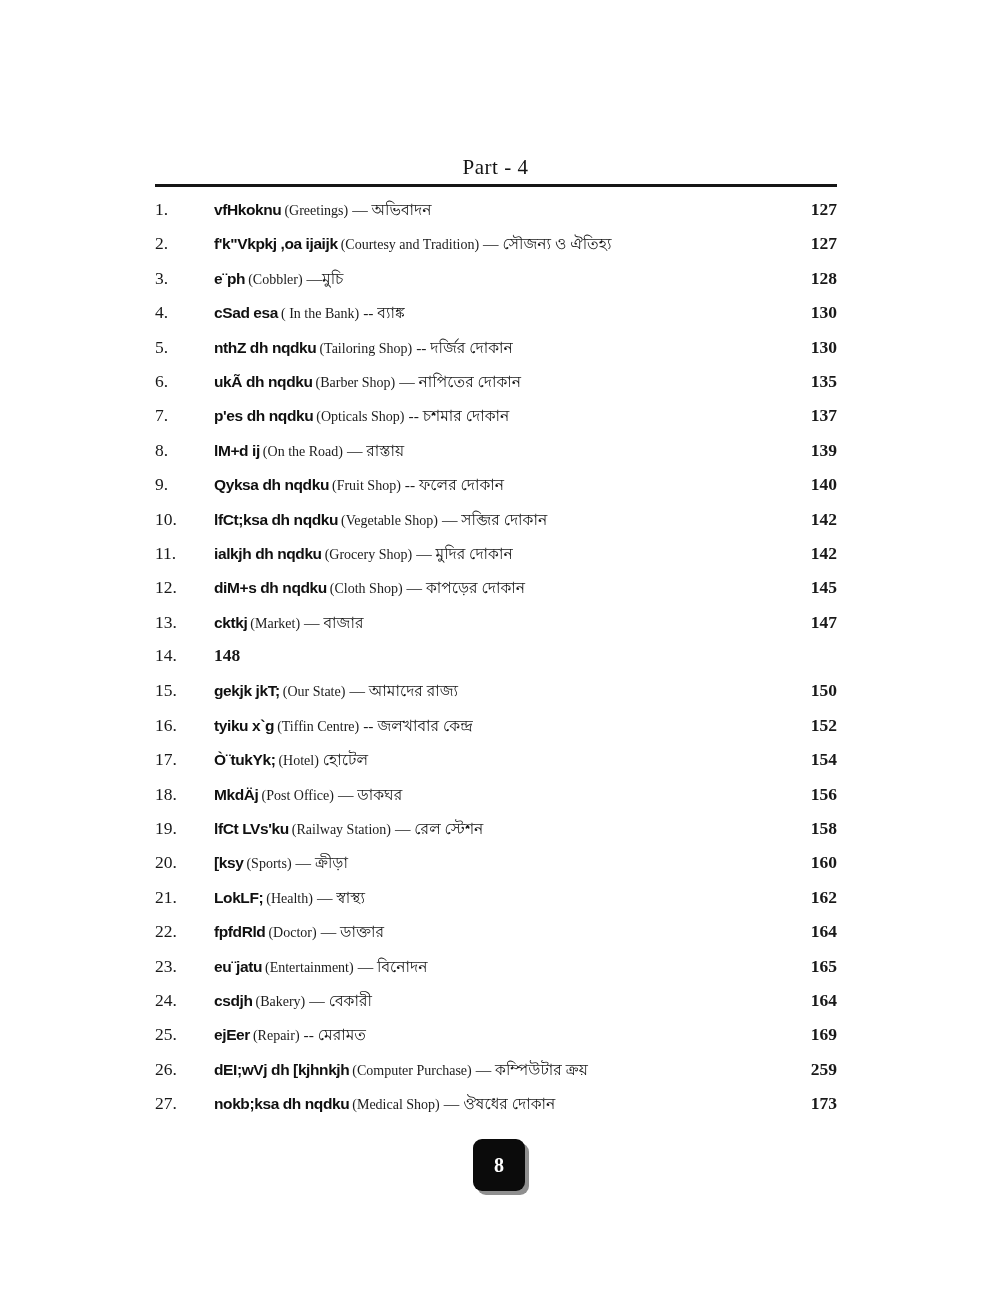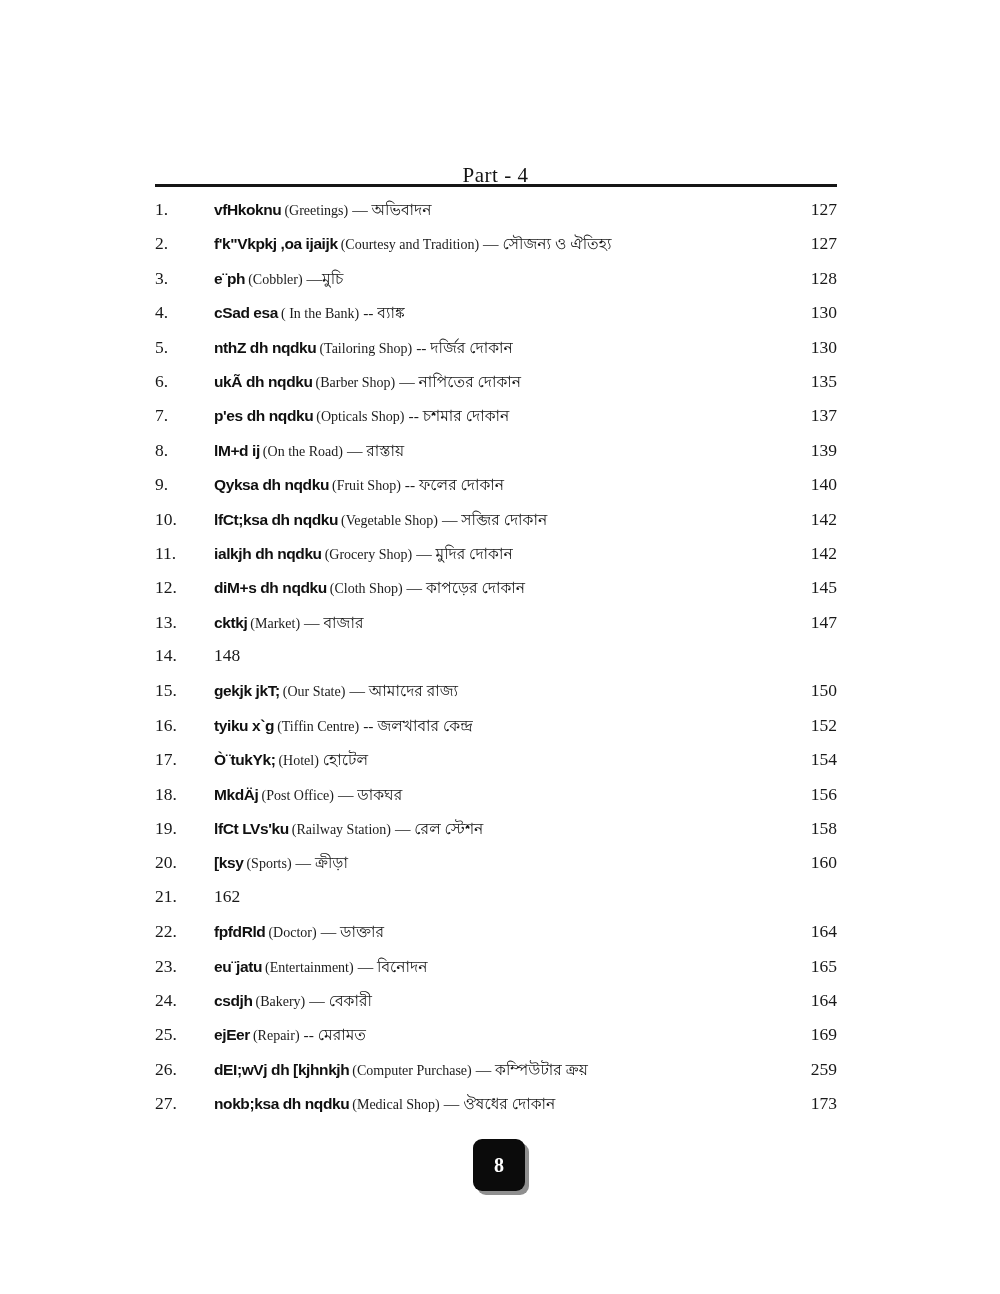--- a/index.html
+++ b/index.html
@@ -9,21 +9,20 @@
     position: relative;
     font-family: "Liberation Serif", serif;
     color: #1a1a1a;
     overflow: hidden;
   }
   .page-title {
     position: absolute; top: 155px; left: 0; width: 991px;
     text-align: center;
     font-size: 21px; letter-spacing: 0.5px;
     color: #141414;
-    margin-top: 8px;
   }
   .header-rule {
     position: absolute; top: 184px; left: 155px;
     width: 682px; height: 3px;
     background: #161616;
   }
   .toc {
     position: absolute; top: 198px; left: 155px; width: 682px;
   }
   .toc-row {
@@ -38,20 +37,21 @@
   }
   .entry-content {
     flex: 1 1 auto;
     overflow: hidden;
   }
   .entry-page {
     flex: 0 0 auto;
     font-size: 17.5px;
     text-align: right;
     color: #191919;
+    font-weight: bold;
   }
   .dev {
     font-family: Liberation Sans, sans-serif;
     font-weight: bold;
     font-size: 15.5px;
     letter-spacing: -0.4px;
     margin-right: 3px;
     color: #101010;
   }
   .eng {
@@ -179,20 +179,21 @@
       <span class="entry-content"><span class="dev">lfCt LVs'ku</span><span class="eng">(Railway Station)</span><span class="beng">— রেল স্টেশন</span></span>
       <span class="entry-page">158</span>
     </div>
     <div class="toc-row">
       <span class="entry-num">20.</span>
       <span class="entry-content"><span class="dev">[ksy</span><span class="eng">(Sports)</span><span class="beng">— ক্রীড়া</span></span>
       <span class="entry-page">160</span>
     </div>
     <div class="toc-row">
       <span class="entry-num">21.</span>
+      <span class="entry-content"><span class="dev">LokLF;</span><span class="eng">(Health)</span><span class="beng">— স্বাস্থ্য</span></span>
       <span class="entry-page">162</span>
     </div>
     <div class="toc-row">
       <span class="entry-num">22.</span>
       <span class="entry-content"><span class="dev">fpfdRld</span><span class="eng">(Doctor)</span><span class="beng">— ডাক্তার</span></span>
       <span class="entry-page">164</span>
     </div>
     <div class="toc-row">
       <span class="entry-num">23.</span>
       <span class="entry-content"><span class="dev">eu¨jatu</span><span class="eng">(Entertainment)</span><span class="beng">— বিনোদন</span></span>

